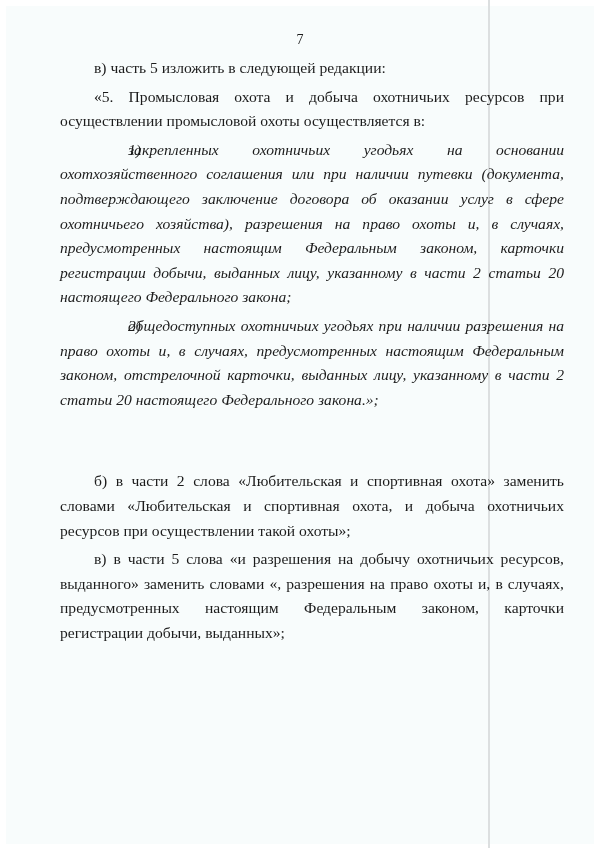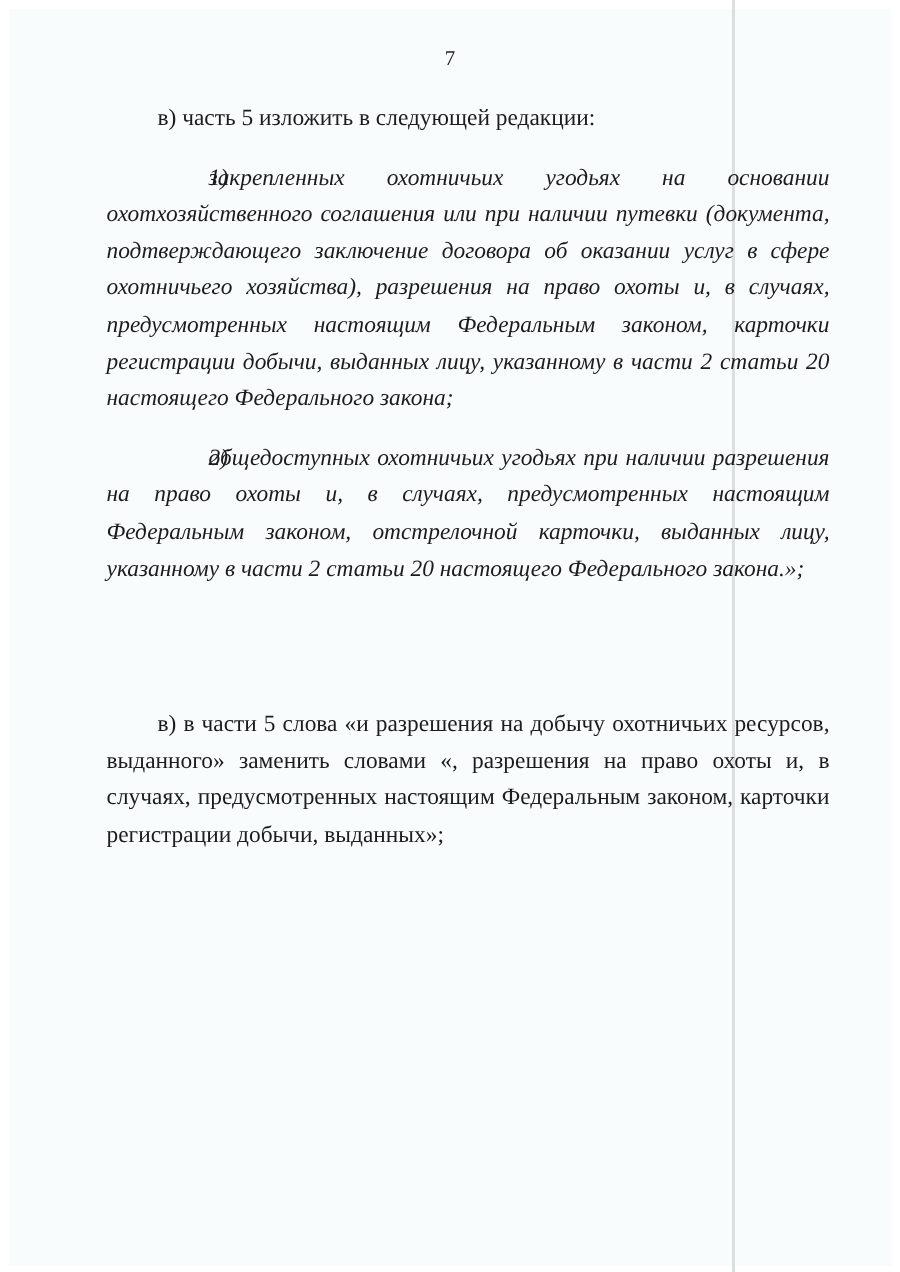--- a/index.html
+++ b/index.html
@@ -16,34 +16,36 @@
     background: #dcdfe0;
   }
   .page-number {
     position: absolute; top: 32px; left: 0; width: 600px; text-align: center;
     font-size: 14px;
   }
   .content {
     position: absolute; left: 56px; top: 52px; width: 512px;
     font-size: 15.6px; line-height: 24.6px;
   }
-  .content p { margin: 15px; text-align: justify; text-indent: 34px; }
+  .content p { margin: 4px; text-align: justify; text-indent: 34px; }
   .content p.num { text-indent: 34px; font-style: italic; }
   .content p .n { display: inline-block; width: 34px; }
   .gap { height: 49px; }
 </style>
 </head>
 <body>
 
 <div class="page"></div>
 <div class="fold-line"></div>
 
 <div class="page-number">7</div>
 
 <div class="content">
   <p>в) часть 5 изложить в следующей редакции:</p>
+  <p>«5. Промысловая охота и добыча охотничьих ресурсов при осуществлении промысловой охоты осуществляется в:</p>
   <p class="num"><span class="n">1)</span><span>закрепленных охотничьих угодьях на основании охотхозяйственного соглашения или при наличии путевки (документа, подтверждающего заключение договора об оказании услуг в сфере охотничьего хозяйства), разрешения на право охоты и, в случаях, предусмотренных настоящим Федеральным законом, карточки регистрации добычи, выданных лицу, указанному в части 2 статьи 20 настоящего Федерального закона;</span></p>
   <p class="num"><span class="n">2)</span><span>общедоступных охотничьих угодьях при наличии разрешения на право охоты и, в случаях, предусмотренных настоящим Федеральным законом, отстрелочной карточки, выданных лицу, указанному в части 2 статьи 20 настоящего Федерального закона.»;</span></p>
   <div class="gap"></div>
+  <p>б) в части 2 слова «Любительская и спортивная охота» заменить словами «Любительская и спортивная охота, и добыча охотничьих ресурсов при осуществлении такой охоты»;</p>
   <p>в) в части 5 слова «и разрешения на добычу охотничьих ресурсов, выданного» заменить словами «, разрешения на право охоты и, в случаях, предусмотренных настоящим Федеральным законом, карточки регистрации добычи, выданных»;</p>
   <div class="gap"></div>
 
 </div>
 
 </body></html>

